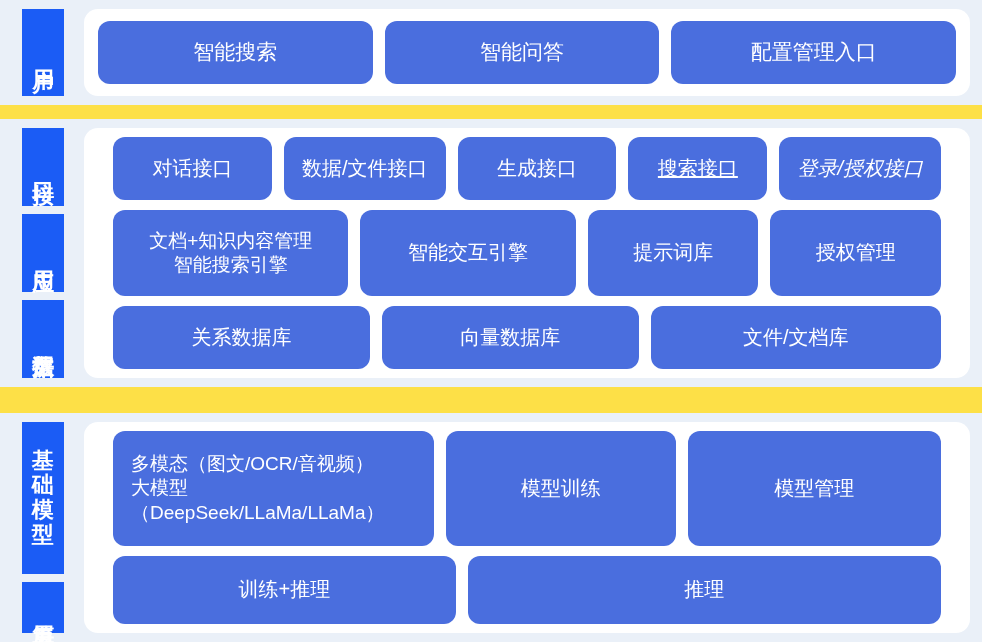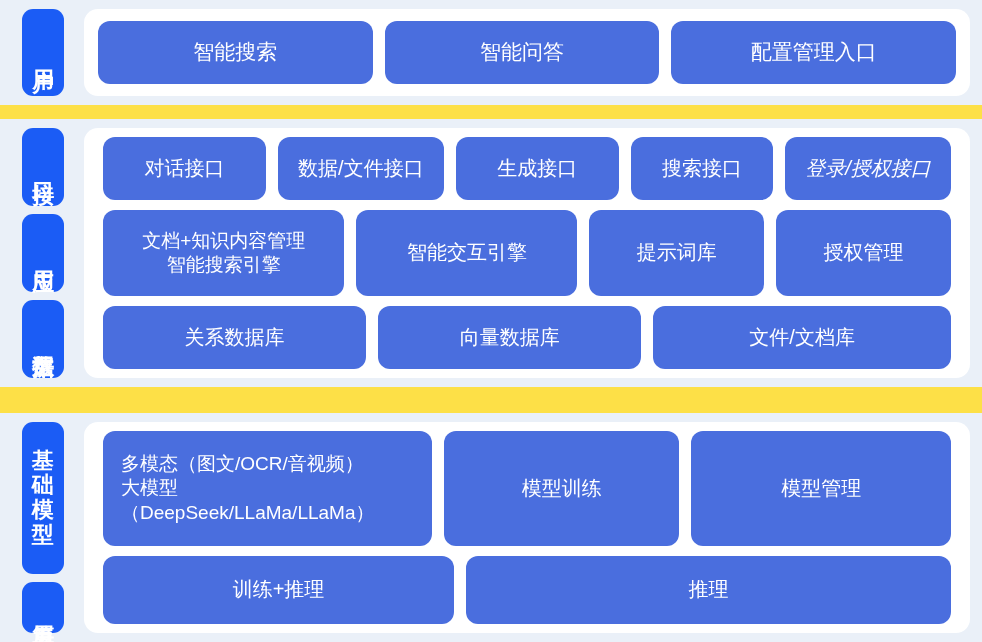--- a/index.html
+++ b/index.html
@@ -41,21 +41,21 @@
     flex: 0 0 84px;
     display: flex;
     flex-direction: column;
     padding: 9px 0 9px 0;
     box-sizing: border-box;
     gap: 8px;
   }
   .vlabel {
     background: #1b5cf5;
     color: #ffffff;
-    border-radius: 11px;
+    border-radius: 0;
     margin: 0 20px 0 22px;
     flex: 1 1 auto;
     display: flex;
     align-items: center;
     justify-content: center;
     font-size: 22px;
     font-weight: bold;
     line-height: 1.12;
     letter-spacing: 0.5px;
     writing-mode: vertical-rl;
@@ -73,21 +73,21 @@
 
   
   .panel {
     background: #ffffff;
     border-radius: 14px;
     margin: 9px 12px 9px 0;
     flex: 1 1 auto;
     display: flex;
     flex-direction: column;
     justify-content: center;
-    padding: 9px 19px;
+    padding: 9px 29px;
     box-sizing: border-box;
     gap: 10px;
   }
 
   .row {
     display: flex;
     flex-direction: row;
     gap: 12px;
     flex: 1 1 auto;
     min-height: 0;
@@ -117,21 +117,21 @@
   .s-user .panel { padding: 12px 14px; }
   .s-user .box { font-size: 21px; }
   .u-1 { flex: 1.02 1 0; }
   .u-2 { flex: 1.02 1 0; }
   .u-3 { flex: 1.06 1 0; }
 
   
   .i-1 { flex: 1.00 1 0; }
   .i-2 { flex: 1.00 1 0; }
   .i-3 { flex: 1.02 1 0; }
-  .i-4 { flex: 0.86 1 0; }
+  .i-4 { flex: 0.86 1 0; text-decoration: underline; }
   .i-5 { flex: 1.02 1 0; font-style: italic; }
 
   
   .a-1 { flex: 1.32 1 0; }
   .a-2 { flex: 1.20 1 0; }
   .a-3 { flex: 0.93 1 0; }
   .a-4 { flex: 0.93 1 0; }
 
   
   .d-1 { flex: 1.00 1 0; }

